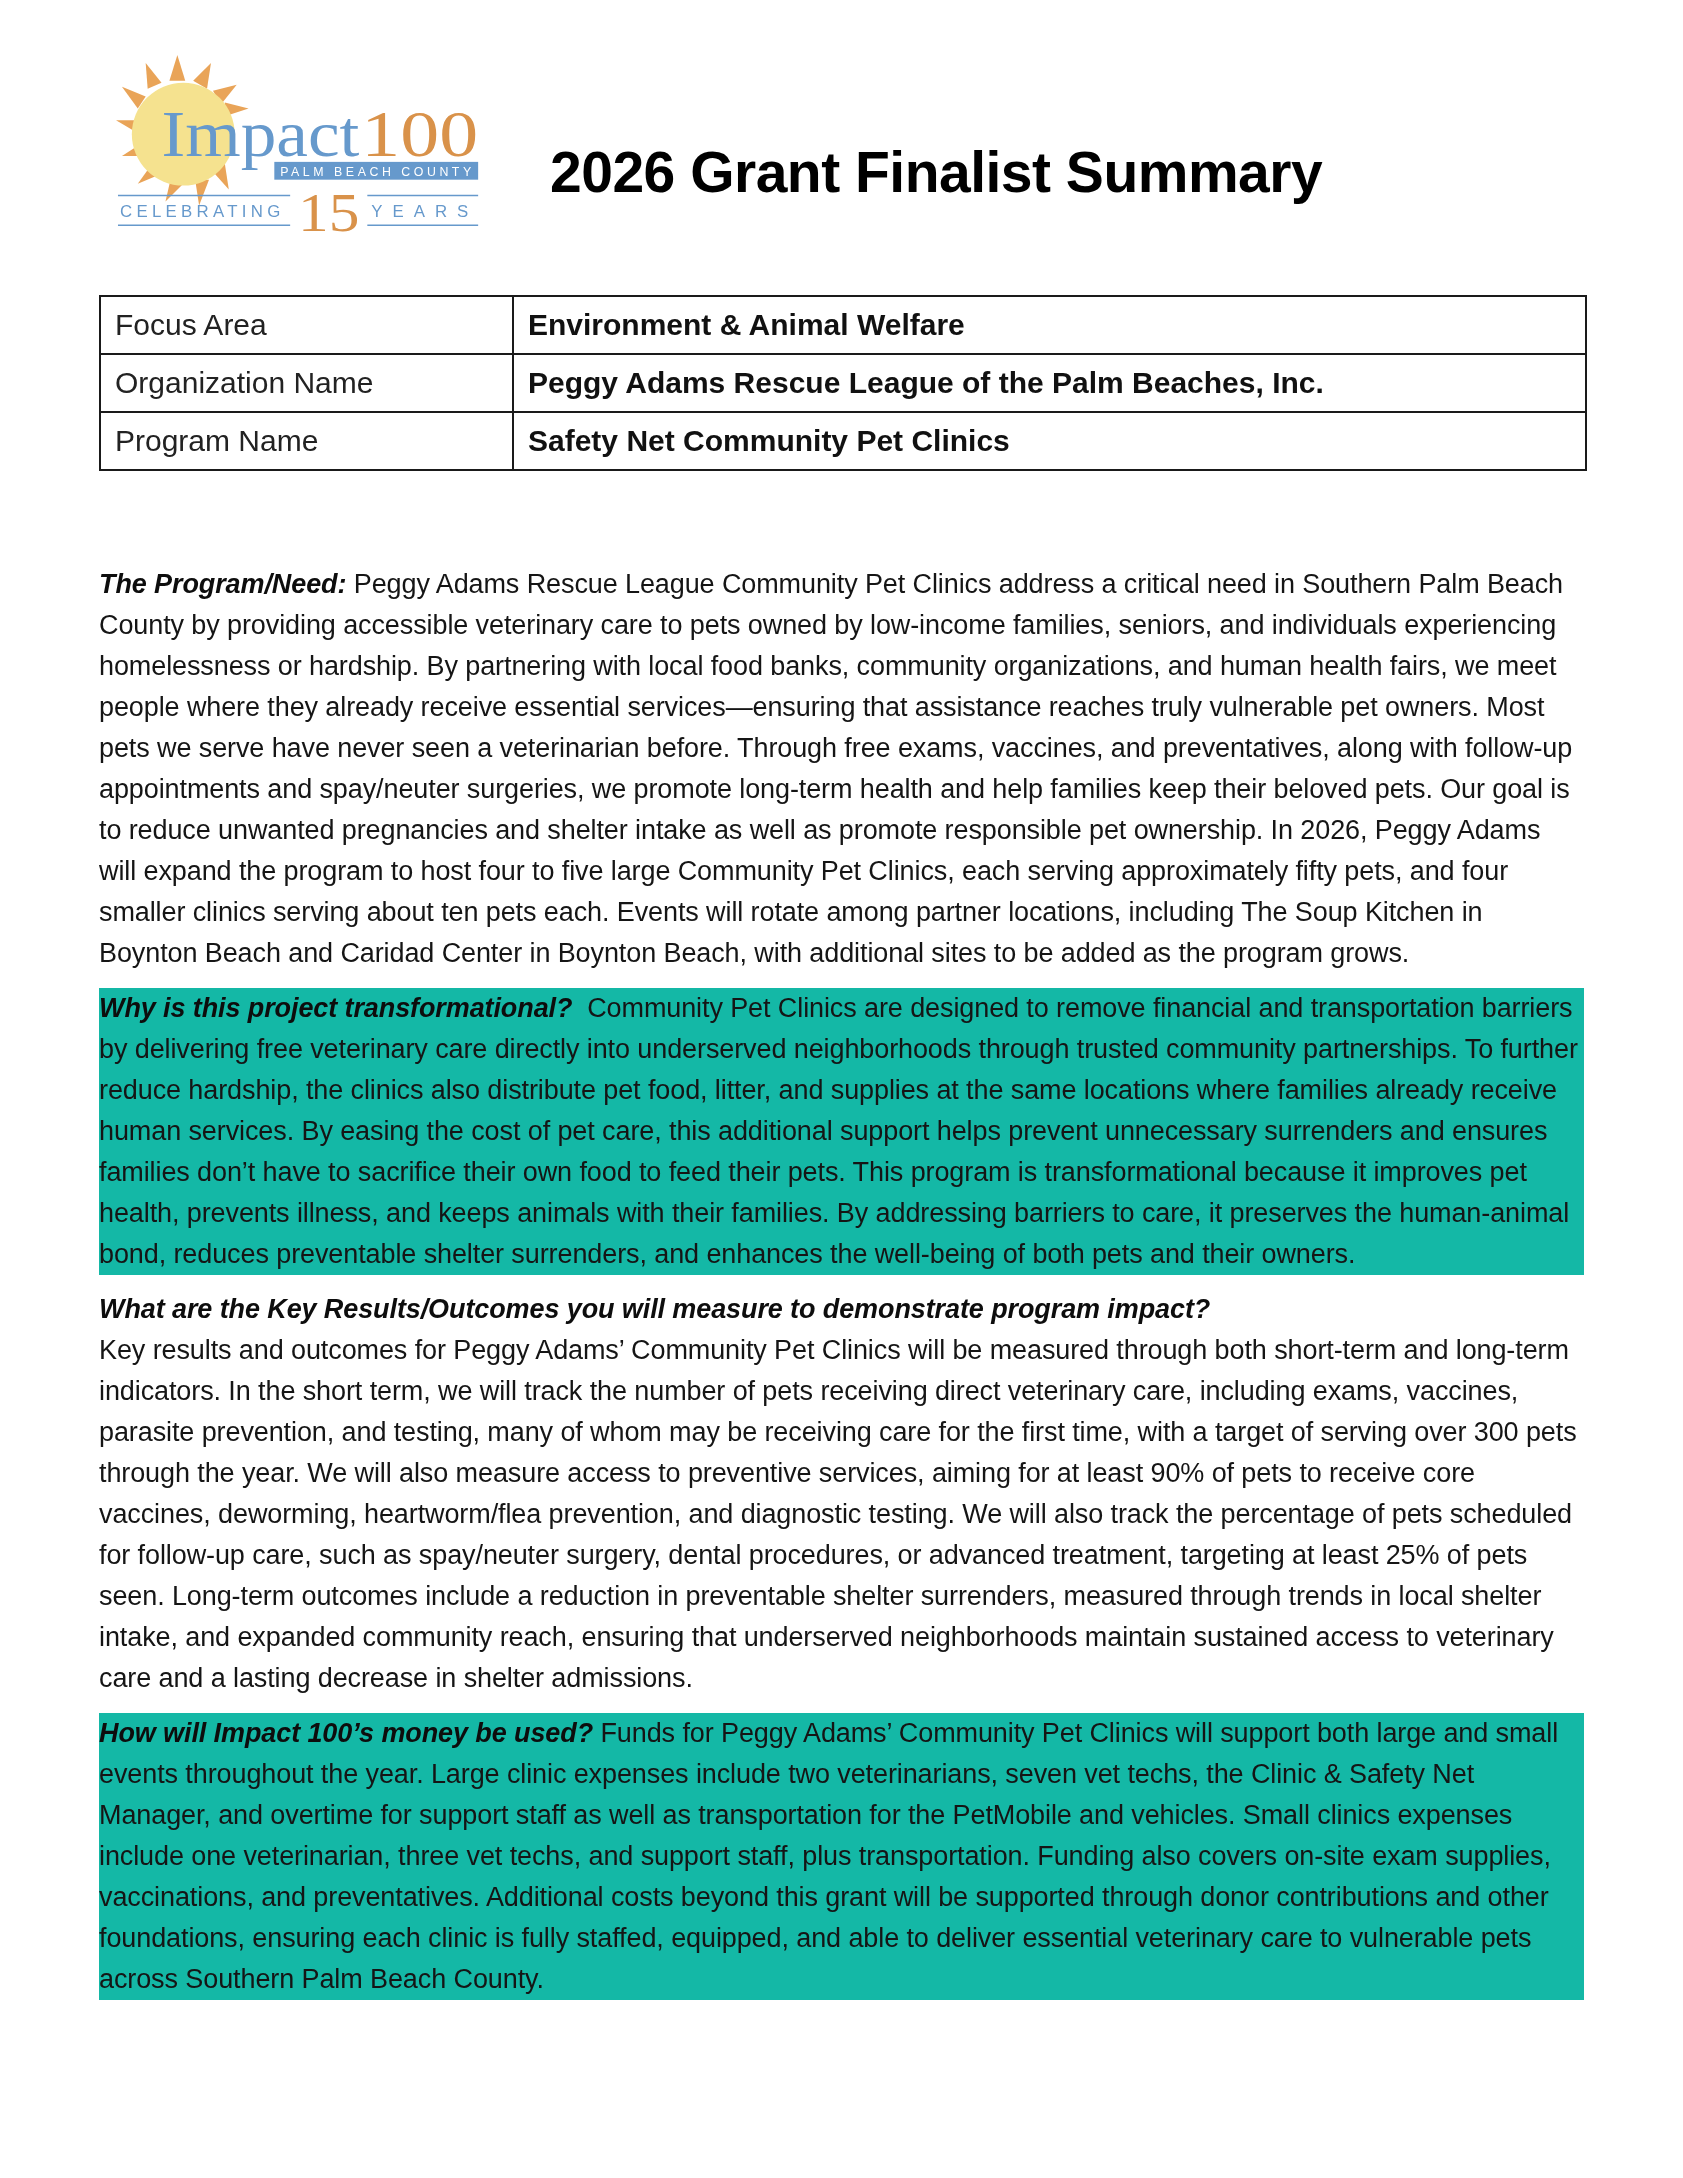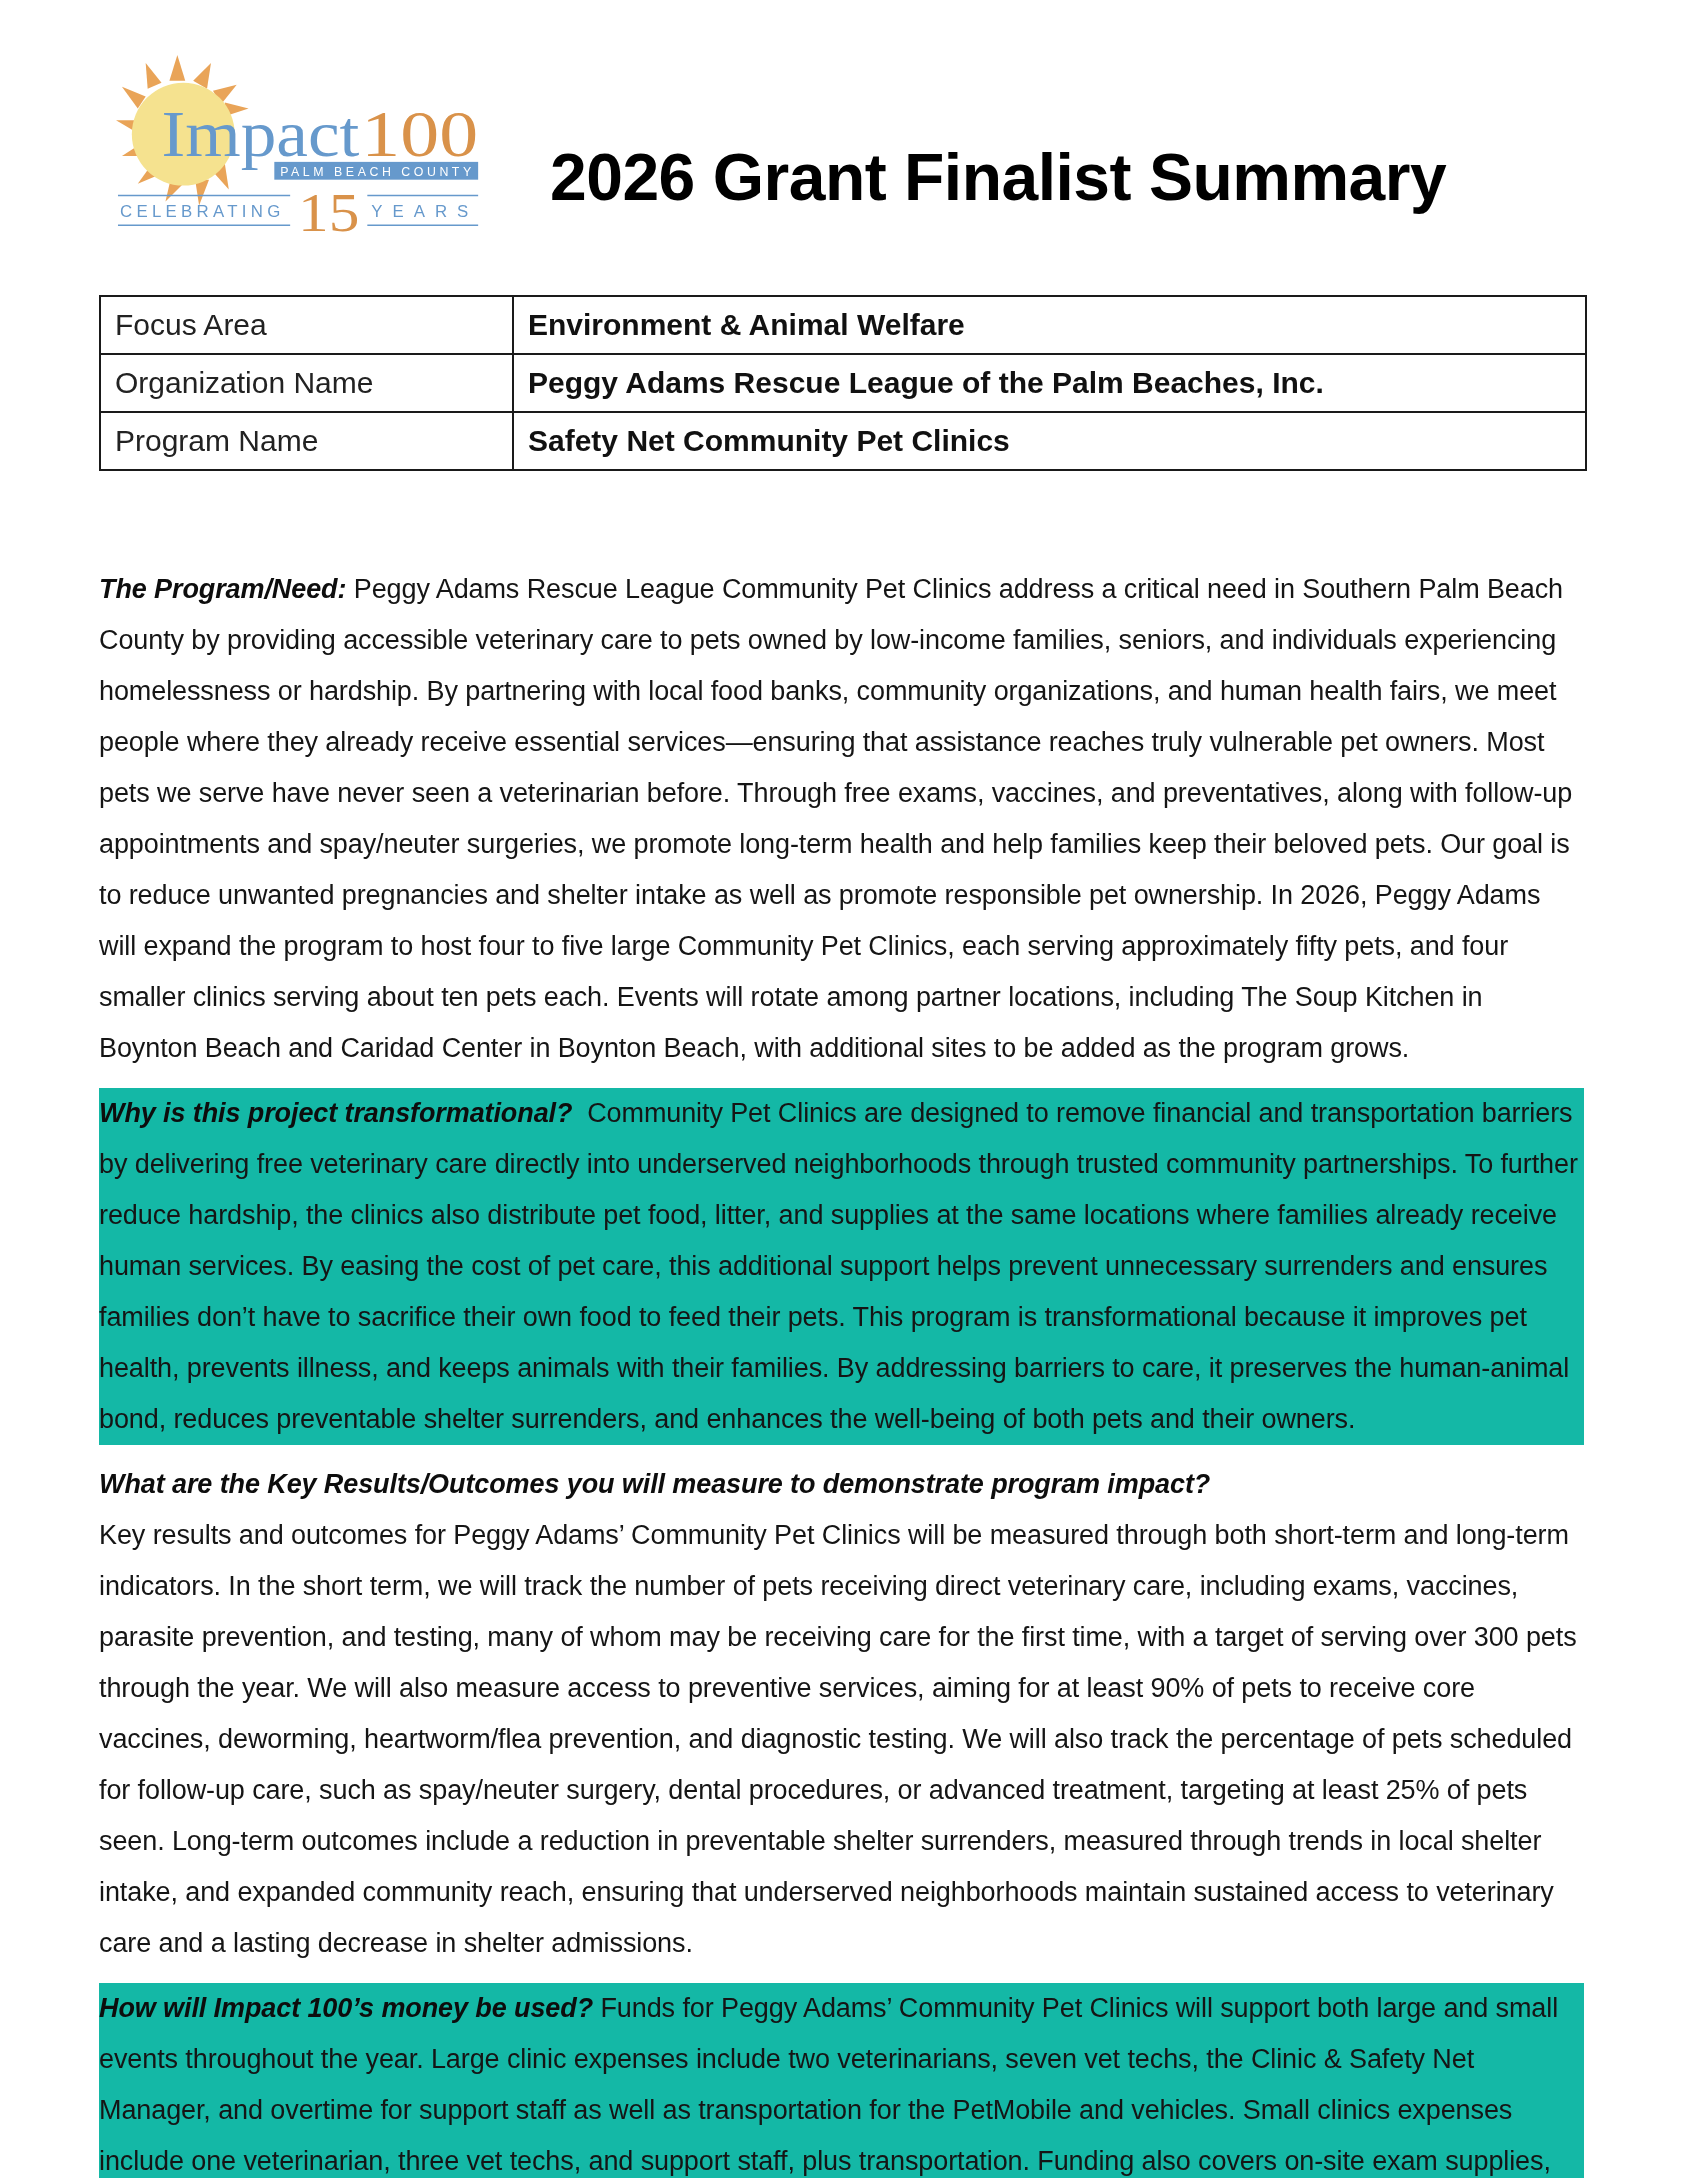--- a/index.html
+++ b/index.html
@@ -1,29 +1,29 @@
 <!DOCTYPE html>
 <html><head>
 <meta charset="utf-8">
 <style>
   html, body { margin: 0; padding: 0; background: #ffffff; }
   body { width: 1683px; height: 2178px; position: relative; overflow: hidden;
          font-family: "Liberation Sans", sans-serif; color: #111111; }
   .logo { position: absolute; left: 116px; top: 51px; width: 376px; height: 198px; }
   .title { position: absolute; left: 550px; top: 139px; margin: 0;
            font-family: "Liberation Sans", sans-serif; font-weight: bold;
-           font-size: 66px; letter-spacing: -0.5px; color: #000; white-space: nowrap; }
+           font-size: 57px; letter-spacing: -0.5px; color: #000; white-space: nowrap; }
   .info-table { position: absolute; left: 99px; top: 295px; width: 1488px;
                 border-collapse: collapse; }
   .info-table td { border: 2.5px solid #1a1a1a; height: 56px; padding: 0 14px;
                    font-size: 30px; vertical-align: middle; }
   .info-table td.label { width: 383px; font-weight: normal; color: #222; }
   .info-table td.value { font-weight: bold; color: #111; }
   .body { position: absolute; left: 99px; top: 564px; width: 1485px; }
-  .para { margin: 0 0 14px 0; font-size: 27px; line-height: 51px;
+  .para { margin: 0 0 14px 0; font-size: 27px; line-height: 41px;
           letter-spacing: -0.1px; word-spacing: 0px; color: #151515; }
   .para.shade { background: #14b8a6; }
   .lead { font-weight: bold; font-style: italic; color: #0d0d0d; }
 </style>
 </head>
 <body>
 
 <div class="logo">
   <svg width="376" height="198" viewBox="0 0 380 200">
 

